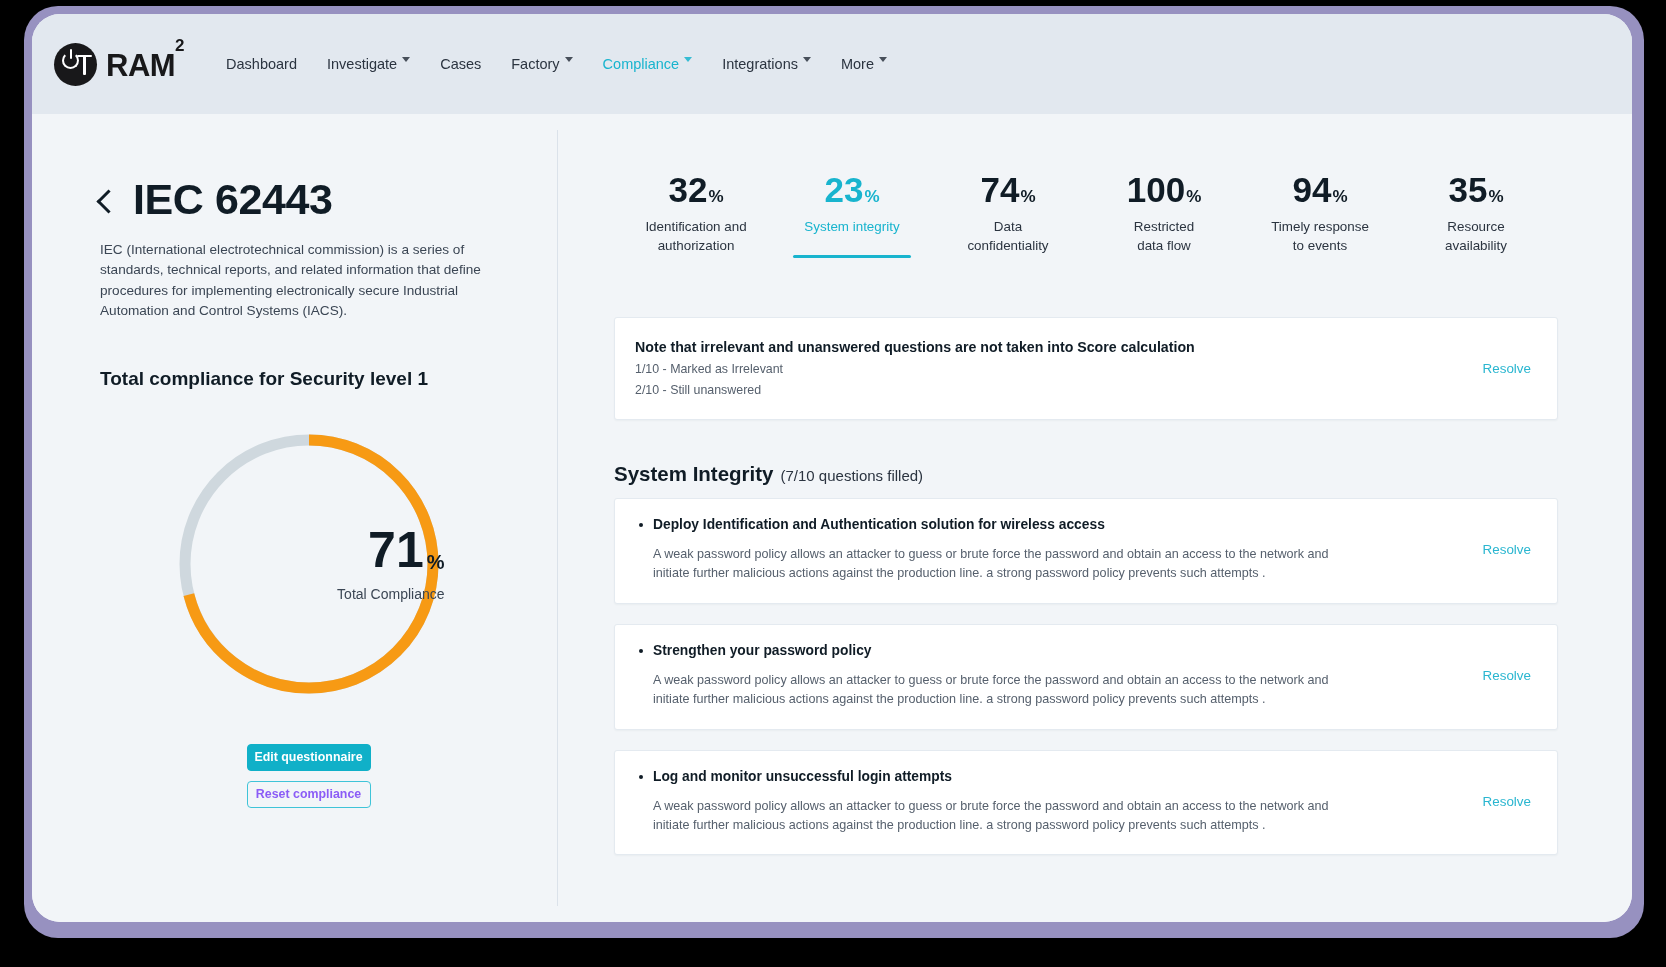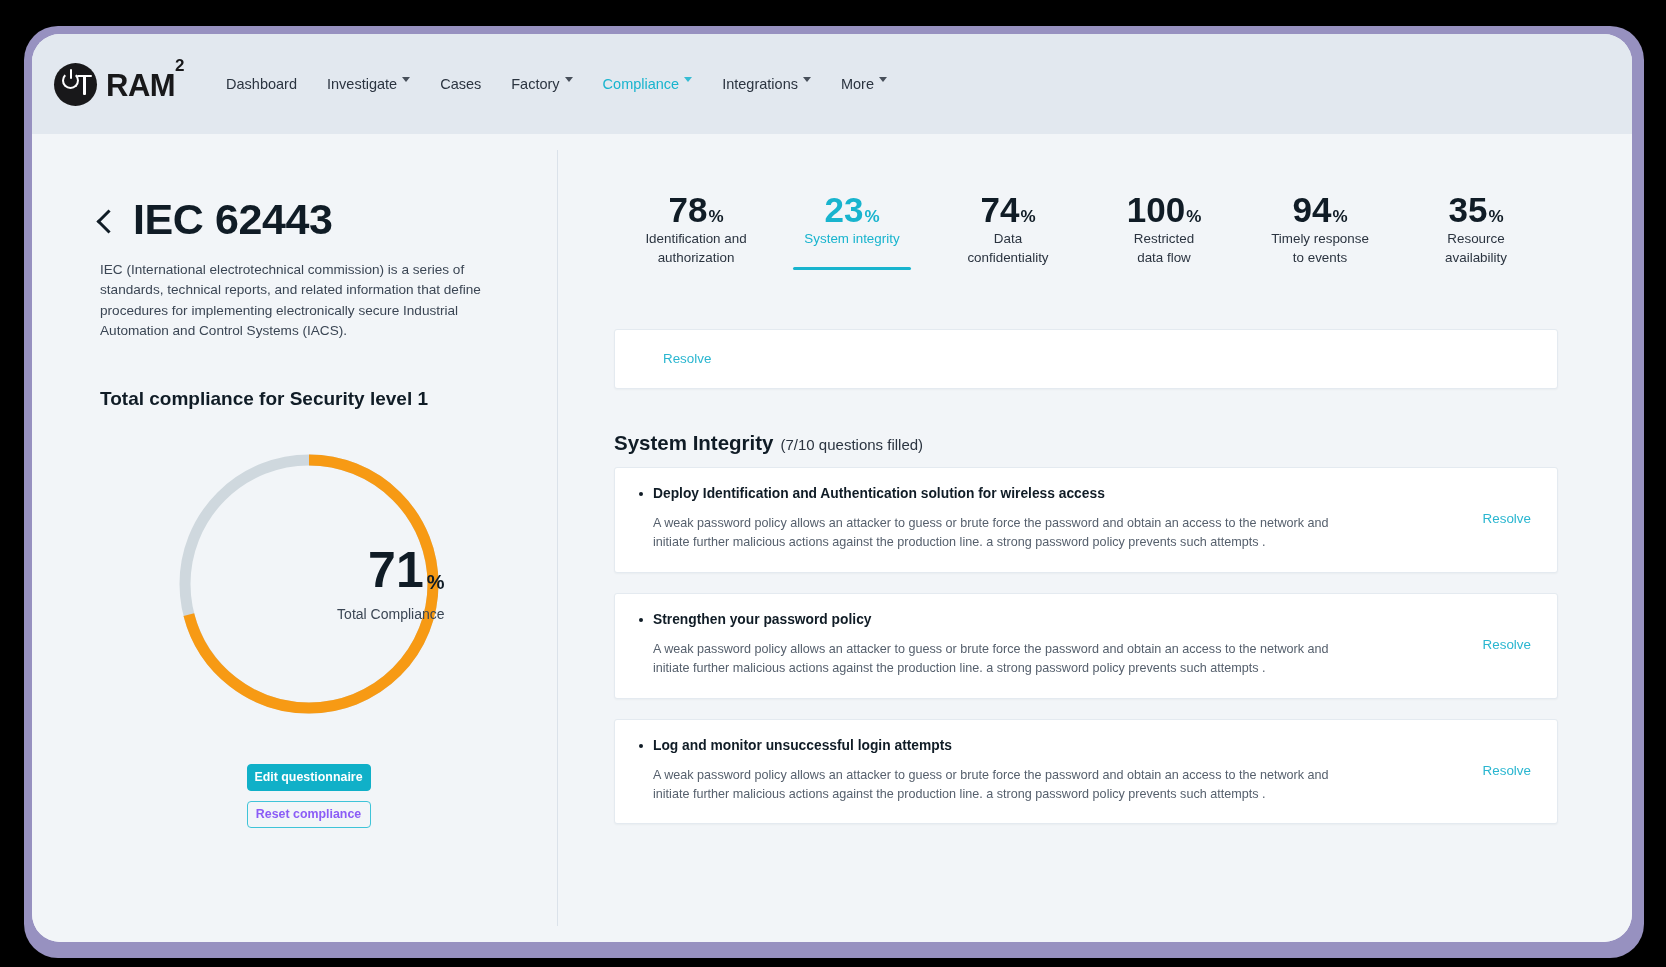--- a/index.html
+++ b/index.html
@@ -10,21 +10,21 @@
     height: 967px;
     background: #000000;
     font-family: "Liberation Sans", sans-serif;
     overflow: hidden;
   }
 
   
   #app-frame {
     position: absolute;
     left: 24px;
-    top: 26px;
+    top: 6px;
     width: 1620px;
     height: 932px;
     background: #9791c0;
     border-radius: 34px;
     box-shadow: 0 6px 22px rgba(0,0,0,0.45);
   }
   #app-window {
     position: absolute;
     left: 8px;
     top: 8px;
@@ -252,21 +252,21 @@
   }
   .kpi-value {
     font-size: 35px;
     font-weight: 700;
     color: #101c26;
     line-height: 1;
     white-space: nowrap;
   }
   .kpi-value .pct { font-size: 17px; font-weight: 600; margin-left: 1px; }
   .kpi-label {
-    margin-top: 2px;
+    margin-top: 10px;
     font-size: 13.4px;
     line-height: 1.42;
     color: #2b3440;
   }
   .kpi.active .kpi-value,
   .kpi.active .kpi-label { color: #18b4ce; }
   .kpi.active::after {
     content: "";
     position: absolute;
     left: 12%;
@@ -440,21 +440,21 @@
         <div id="left-actions">
           <div class="btn btn-primary">Edit questionnaire</div>
           <div class="btn btn-outline">Reset compliance</div>
         </div>
       </div>
 
       <div id="right-col">
 
         <div id="kpi-row">
           <div class="kpi">
-            <div class="kpi-value"><span>78</span><span class="pct">%</span></div>
+            <div class="kpi-value"><span>32</span><span class="pct">%</span></div>
             <div class="kpi-label">Identification and<br>authorization</div>
           </div>
           <div class="kpi active">
             <div class="kpi-value"><span>23</span><span class="pct">%</span></div>
             <div class="kpi-label">System integrity</div>
           </div>
           <div class="kpi">
             <div class="kpi-value"><span>74</span><span class="pct">%</span></div>
             <div class="kpi-label">Data<br>confidentiality</div>
           </div>
@@ -466,20 +466,25 @@
             <div class="kpi-value"><span>94</span><span class="pct">%</span></div>
             <div class="kpi-label">Timely response<br>to events</div>
           </div>
           <div class="kpi">
             <div class="kpi-value"><span>35</span><span class="pct">%</span></div>
             <div class="kpi-label">Resource<br>availability</div>
           </div>
         </div>
 
         <div class="card" id="note-card">
+          <div>
+            <div id="note-title">Note that irrelevant and unanswered questions are not taken into Score calculation</div>
+            <div class="note-line">1/10 - Marked as Irrelevant</div>
+            <div class="note-line">2/10 - Still unanswered</div>
+          </div>
           <div class="resolve-link">Resolve</div>
         </div>
 
         <div id="section-heading">
           <span id="section-title">System Integrity</span>
           <span id="section-sub">(7/10 questions filled)</span>
         </div>
 
         <div id="question-list">
           <div class="card q-card">

